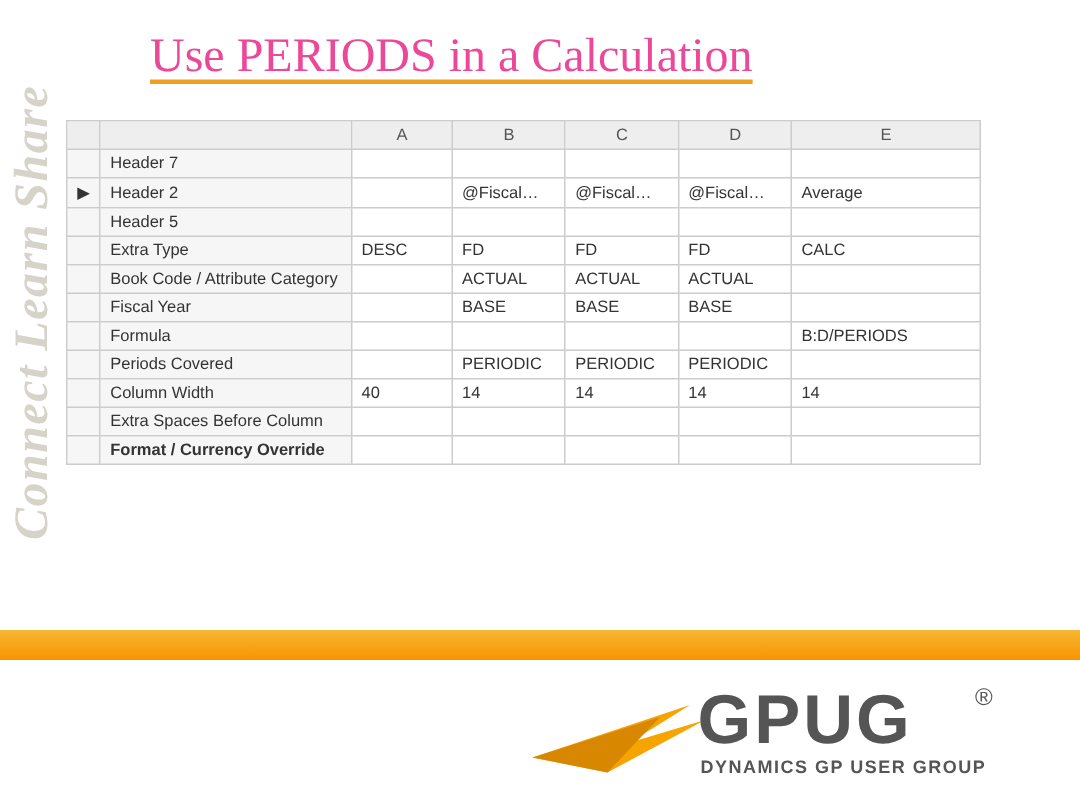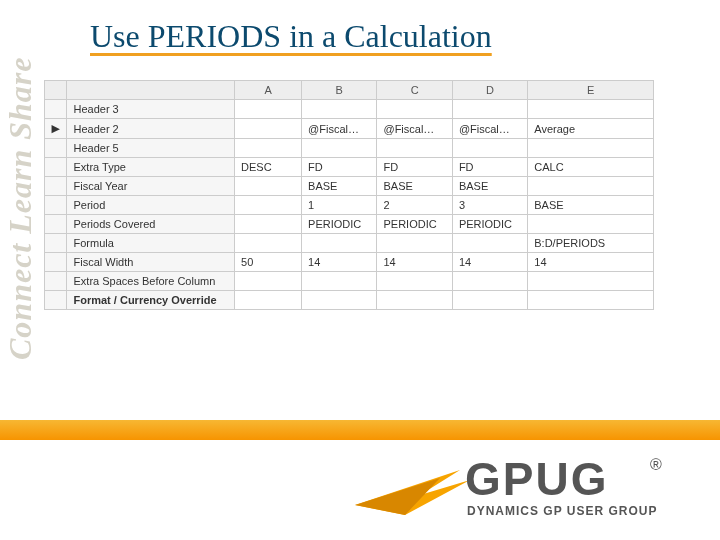--- a/index.html
+++ b/index.html
@@ -9,23 +9,23 @@
     position: absolute;
     left: -138px; top: 160px;
     width: 340px; height: 60px;
     transform: rotate(-90deg);
     font-size: 32px; font-weight: 700; font-style: italic;
     color: #d6d3c8; letter-spacing: 1px;
     font-family: Georgia, 'Times New Roman', serif;
     white-space: nowrap;
   }
   .title {
-    position: absolute; left: 90px; top: 18px;
+    position: absolute; left: 100px; top: 18px;
     font-family: Georgia, 'Times New Roman', serif;
-    font-size: 32px; color: #0c4a6e;
+    font-size: 32px; color: #ec4899;
     text-decoration: underline;
     text-decoration-color: #f0a020;
     text-underline-offset: 6px;
   }
   .grid-wrap {
     position: absolute; left: 44px; top: 80px; width: 610px;
     font-size: 11px; color: #333; background: #fff;
   }
   table { border-collapse: collapse; width: 100%; }
   th, td { border: 1px solid #ccc; padding: 3px 6px; text-align: left; height: 18px; white-space: nowrap; overflow: hidden; text-overflow: ellipsis; }
@@ -74,21 +74,21 @@
       <th>A</th>
       <th>B</th>
       <th>C</th>
       <th>D</th>
       <th>E</th>
     </tr>
   </thead>
   <tbody>
     <tr>
       <td class="indicator"></td>
-      <td class="rowhdr">Header 3</td>
+      <td class="rowhdr">Header 7</td>
       <td></td>
       <td></td>
       <td></td>
       <td></td>
       <td></td>
     </tr>
     <tr>
       <td class="indicator">▶</td>
       <td class="rowhdr">Header 2</td>
       <td></td>
@@ -110,58 +110,58 @@
       <td class="indicator"></td>
       <td class="rowhdr">Extra Type</td>
       <td>DESC</td>
       <td>FD</td>
       <td>FD</td>
       <td>FD</td>
       <td>CALC</td>
     </tr>
     <tr>
       <td class="indicator"></td>
+      <td class="rowhdr" style="white-space:normal;line-height:1.1;">Book Code / Attribute Category</td>
+      <td></td>
+      <td>ACTUAL</td>
+      <td>ACTUAL</td>
+      <td>ACTUAL</td>
+      <td></td>
+    </tr>
+    <tr>
+      <td class="indicator"></td>
       <td class="rowhdr">Fiscal Year</td>
       <td></td>
       <td>BASE</td>
       <td>BASE</td>
       <td>BASE</td>
       <td></td>
     </tr>
     <tr>
       <td class="indicator"></td>
-      <td class="rowhdr">Period</td>
-      <td></td>
-      <td>1</td>
-      <td>2</td>
-      <td>3</td>
-      <td>BASE</td>
+      <td class="rowhdr">Formula</td>
+      <td></td>
+      <td></td>
+      <td></td>
+      <td></td>
+      <td>B:D/PERIODS</td>
     </tr>
     <tr>
       <td class="indicator"></td>
       <td class="rowhdr">Periods Covered</td>
       <td></td>
       <td>PERIODIC</td>
       <td>PERIODIC</td>
       <td>PERIODIC</td>
       <td></td>
     </tr>
     <tr>
       <td class="indicator"></td>
-      <td class="rowhdr">Formula</td>
-      <td></td>
-      <td></td>
-      <td></td>
-      <td></td>
-      <td>B:D/PERIODS</td>
-    </tr>
-    <tr>
-      <td class="indicator"></td>
-      <td class="rowhdr">Fiscal Width</td>
-      <td>50</td>
+      <td class="rowhdr">Column Width</td>
+      <td>40</td>
       <td>14</td>
       <td>14</td>
       <td>14</td>
       <td>14</td>
     </tr>
     <tr>
       <td class="indicator"></td>
       <td class="rowhdr" style="white-space:normal;line-height:1.1;">Extra Spaces Before Column</td>
       <td></td>
       <td></td>

